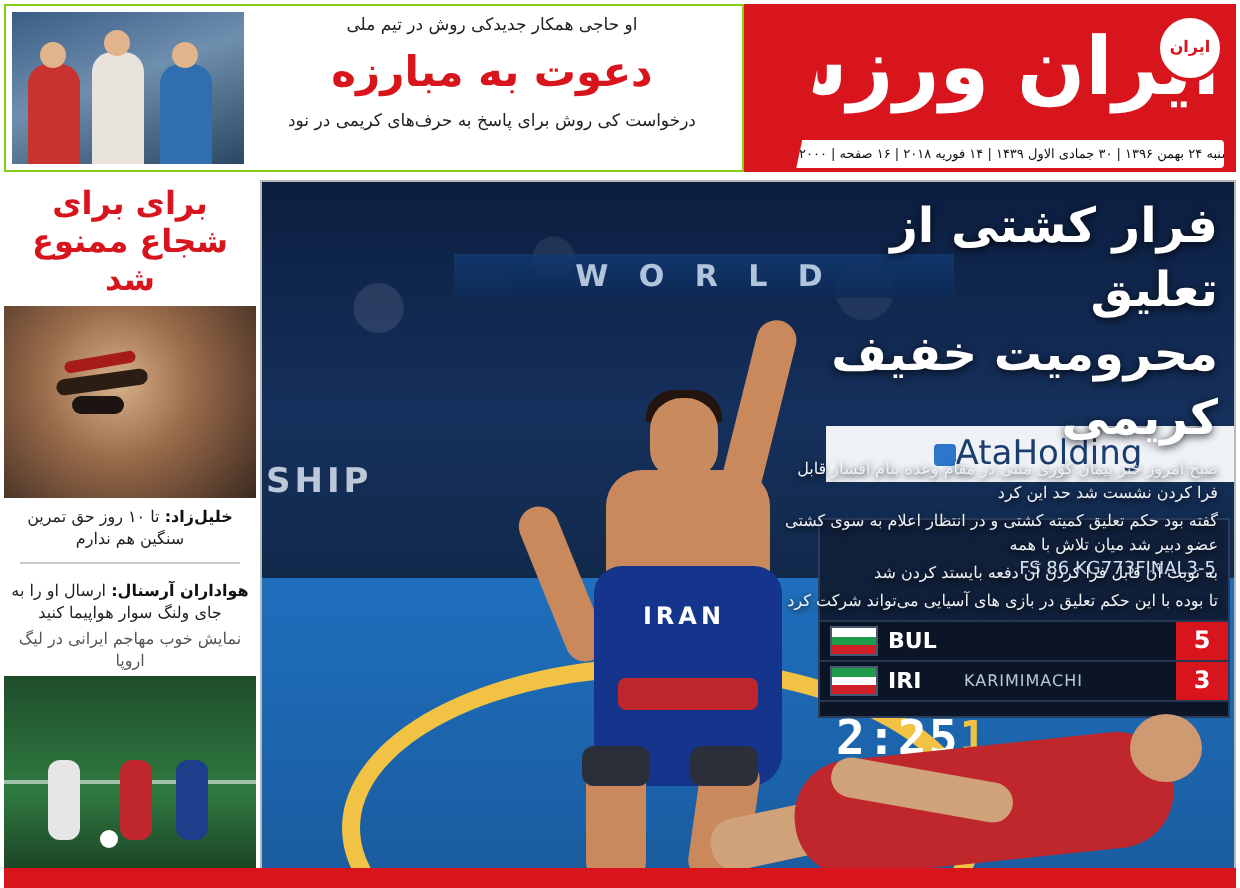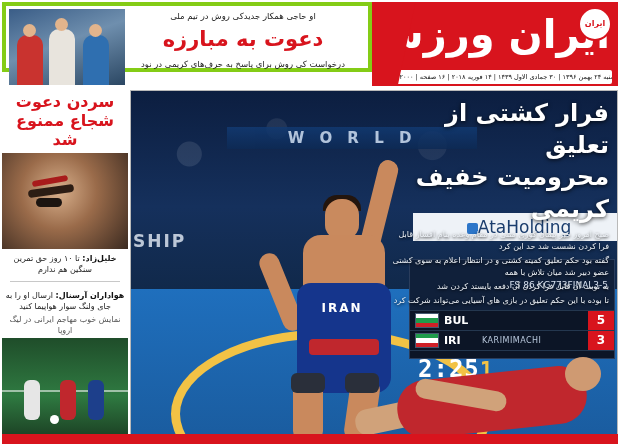--- a/index.html
+++ b/index.html
@@ -82,22 +82,22 @@
     line-height: 30px;
     text-align: center;
     overflow: hidden;
   }
 
   
   .teaser {
     position: absolute;
     top: 0; left: 0;
     width: 370px;
-    height: 70px;
-    border: 4px solid #84cc16;
+    height: 84px;
+    border: 1px solid #84cc16;
     box-sizing: border-box;
     background: #ffffff;
   }
   .teaser-photo {
     position: absolute;
     top: 3px; left: 3px;
     width: 116px; height: 76px;
     background: linear-gradient(160deg, #3a5d87 0%, #6f8fae 45%, #2b4763 100%);
     overflow: hidden;
   }
@@ -620,21 +620,21 @@
           <span>سال بیست و یکم | شماره ۶۰۰۸ | چهارشنبه ۲۴ بهمن ۱۳۹۶ | ۳۰ جمادی الاول ۱۴۳۹ | ۱۴ فوریه ۲۰۱۸ | ۱۶ صفحه | ۲۰۰۰ تومان</span>
 
         </div>
       </div>
 
     </div>
   </div>
 
   <div class="left-col">
 
-    <div class="lc-head">سردن دعوت شجاع ممنوع شد</div>
+    <div class="lc-head">برای برای شجاع ممنوع شد</div>
 
     <div class="lc-photo lc-photo-1">
       <div class="cut"></div>
       <div class="brow"></div>
       <div class="eye"></div>
     </div>
 
     <div class="lc-caption">
       <b>خلیل‌زاد:</b>
       <span>تا ۱۰ روز حق تمرین سنگین هم ندارم</span>

